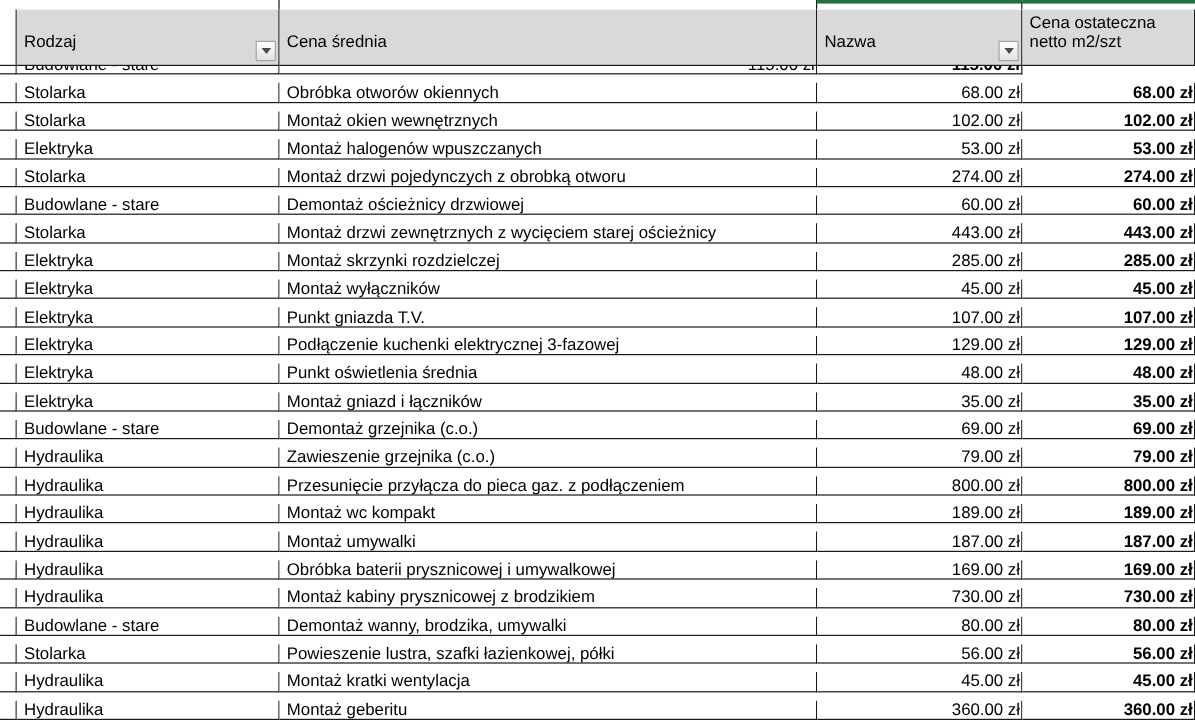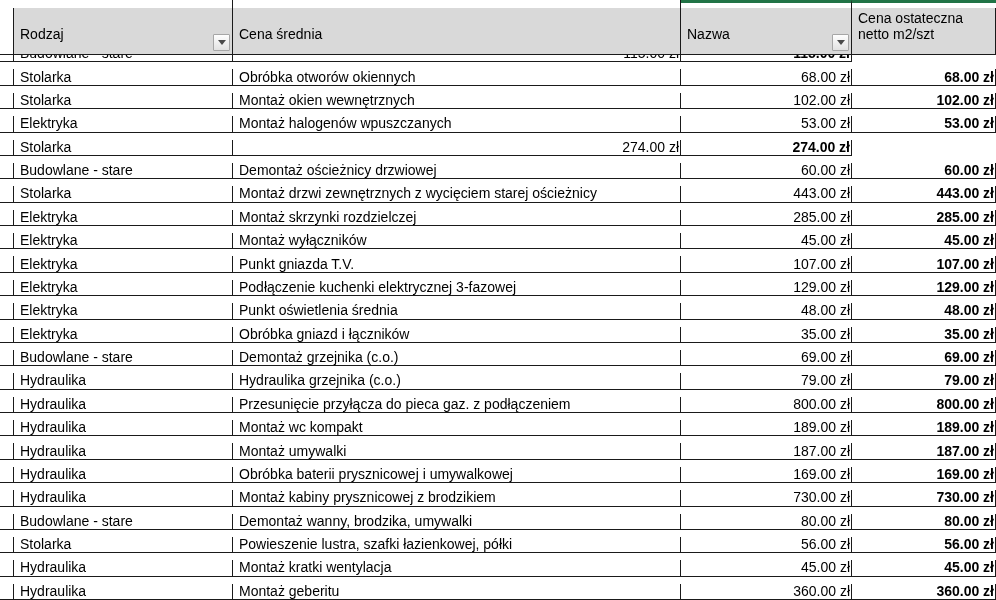--- a/index.html
+++ b/index.html
@@ -153,20 +153,23 @@
     <div class="cell num bold">
       <span>53.00 zł</span>
     </div>
   </div>
 
   <div class="row">
     <div class="cell sliver"></div>
     <div class="cell">
       <span>Stolarka</span>
     </div>
+    <div class="cell">
+      <span>Montaż drzwi pojedynczych z obrobką otworu</span>
+    </div>
     <div class="cell num">
       <span>274.00 zł</span>
     </div>
     <div class="cell num bold">
       <span>274.00 zł</span>
     </div>
   </div>
 
   <div class="row">
     <div class="cell sliver"></div>
@@ -279,21 +282,21 @@
       <span>48.00 zł</span>
     </div>
   </div>
 
   <div class="row">
     <div class="cell sliver"></div>
     <div class="cell">
       <span>Elektryka</span>
     </div>
     <div class="cell">
-      <span>Obróbka gniazd i łączników</span>
+      <span>Montaż gniazd i łączników</span>
     </div>
     <div class="cell num">
       <span>35.00 zł</span>
     </div>
     <div class="cell num bold">
       <span>35.00 zł</span>
     </div>
   </div>
 
   <div class="row">
@@ -311,21 +314,21 @@
       <span>69.00 zł</span>
     </div>
   </div>
 
   <div class="row">
     <div class="cell sliver"></div>
     <div class="cell">
       <span>Hydraulika</span>
     </div>
     <div class="cell">
-      <span>Hydraulika grzejnika (c.o.)</span>
+      <span>Zawieszenie grzejnika (c.o.)</span>
     </div>
     <div class="cell num">
       <span>79.00 zł</span>
     </div>
     <div class="cell num bold">
       <span>79.00 zł</span>
     </div>
   </div>
 
   <div class="row">

